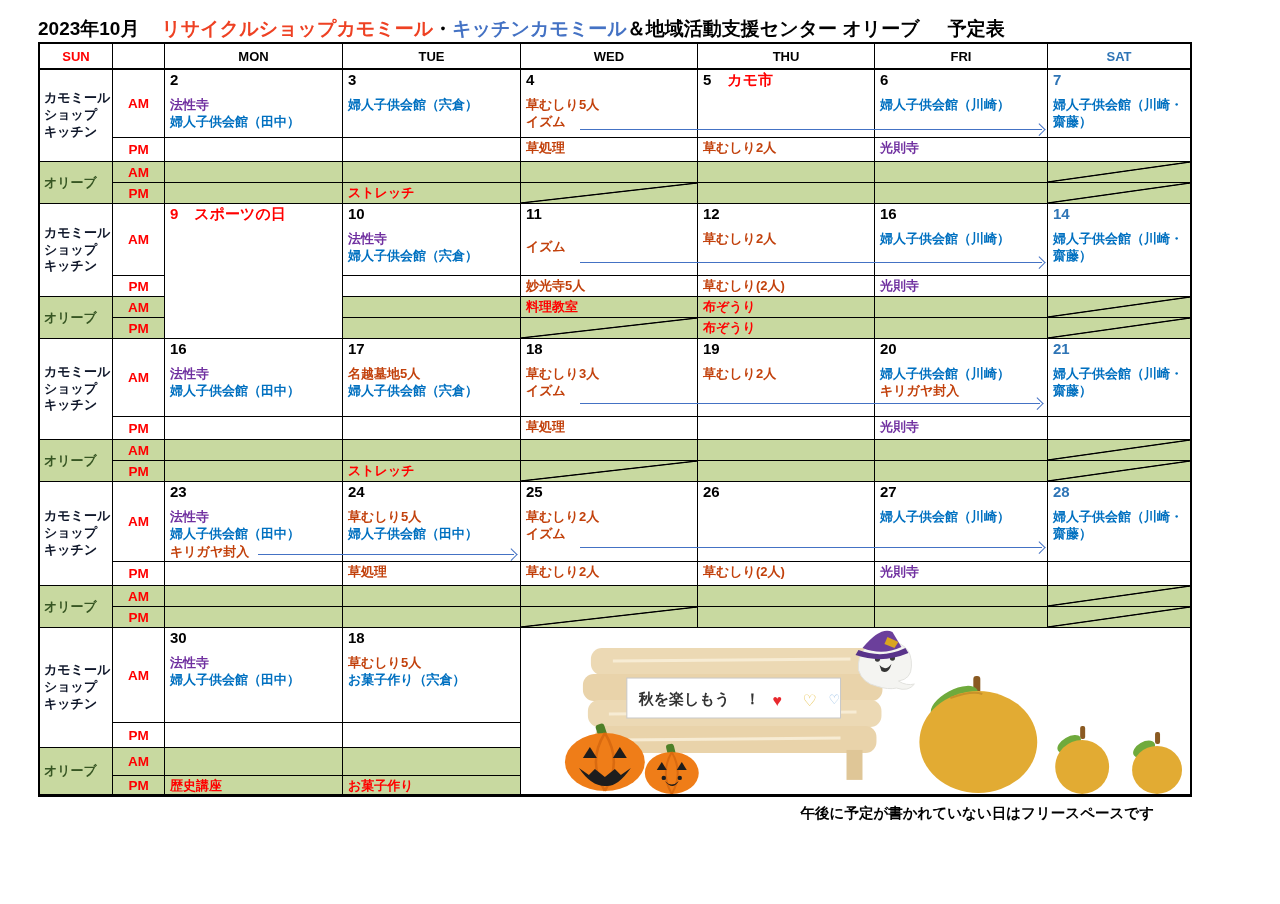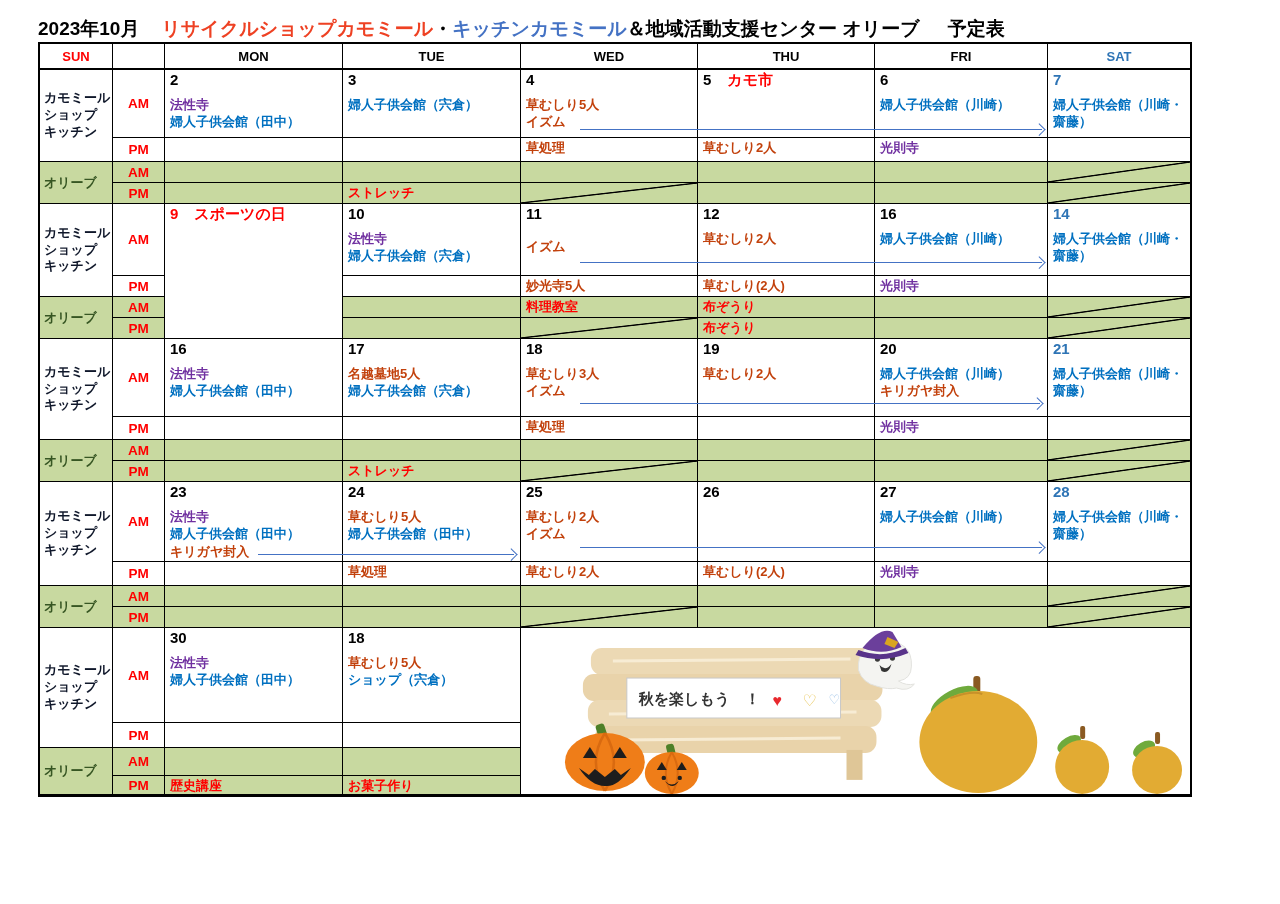--- a/index.html
+++ b/index.html
@@ -406,21 +406,21 @@
             <span>30</span>
           </div>
         <div class="line c-purple">法性寺</div>
         <div class="line c-blue">婦人子供会館（田中）</div>
       </div>
       <div class="cell day" style="grid-area:1/4/2/5">
         <div class="date">
             <span>18</span>
           </div>
         <div class="line c-black">草むしり5人</div>
-        <div class="line c-blue">ショップ（宍倉）</div>
+        <div class="line c-blue">お菓子作り（宍倉）</div>
       </div>
 
       <div class="cell pmcell" style="grid-area:2/3/3/4"></div>
       <div class="cell pmcell" style="grid-area:2/4/3/5"></div>
       <div class="cell ocell og" style="grid-area:3/3/4/4"></div>
       <div class="cell ocell og" style="grid-area:3/4/4/5"></div>
       <div class="cell ocell og" style="grid-area:4/3/5/4">
           <div class="line c-red">歴史講座</div>
         </div>
       <div class="cell ocell og" style="grid-area:4/4/5/5">
@@ -492,13 +492,14 @@
           <g>
             <rect x="635" y="104" width="5" height="12" rx="2" fill="#8a5a22"></rect>
             <ellipse cx="624" cy="121" rx="12" ry="7" fill="#6faa3c" transform="rotate(-30 624 121)"></ellipse>
             <ellipse cx="637" cy="142" rx="25" ry="24" fill="#e2ab33"></ellipse>
           </g>
         </svg>
       </div>
     </section>
   </div>
 
+  <div class="footer-note">午後に予定が書かれていない日はフリースペースです</div>
 </div>
 
 </body></html>

